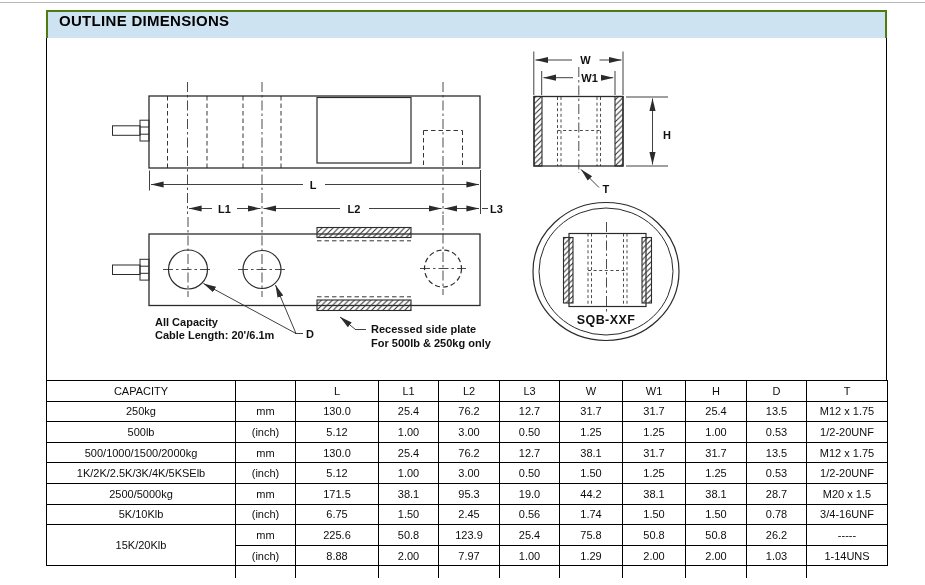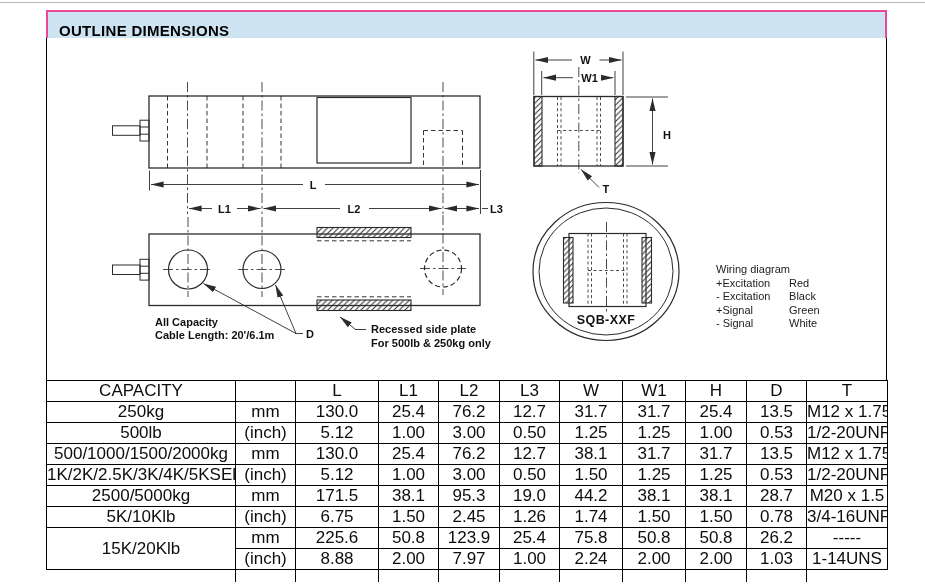--- a/index.html
+++ b/index.html
@@ -1,39 +1,39 @@
 <!DOCTYPE html>
 <html style="--hdr: #cee3f1;"><head>
 <meta charset="utf-8">
 <style>
   html,body{margin:0;padding:0;background:#fff;}
   .page{position:relative;width:925px;height:585px;background:#fff;overflow:hidden;
         font-family:"Liberation Sans",sans-serif;color:#111;}
   .top-rule{position:absolute;left:0;top:2px;width:925px;height:1px;background:#b7b7b7;}
   .titlebar{position:absolute;left:46px;top:10px;width:841px;height:40px;box-sizing:border-box;
-        background:var(--hdr,#cee3f1);border:2px solid #ec4899;display:flex;align-items:center;}
+        background:var(--hdr,#cee3f1);border:2px solid #4d7c0f;display:flex;align-items:flex-start;}
   .titlebar span{font-size:15px;font-weight:bold;letter-spacing:.3px;padding-left:11px;color:#000;}
   .drawbox{position:absolute;left:46px;top:38px;width:841px;height:342px;box-sizing:border-box;
         border-left:1.4px solid #000;border-right:1.4px solid #000;background:#fff;}
   svg.draw{position:absolute;left:0;top:0;pointer-events:none;}
   .ln{stroke:#2b2b2b;stroke-width:1.3;fill:none;}
   .thin{stroke:#2b2b2b;stroke-width:1;fill:none;}
   .thin2{stroke:#2b2b2b;stroke-width:1.2;fill:none;}
   .dim{stroke:#2b2b2b;stroke-width:.9;fill:none;}
   .hid{stroke:#2b2b2b;stroke-width:.95;fill:none;stroke-dasharray:4.5,3;}
   .hid2{stroke:#2b2b2b;stroke-width:.85;fill:none;stroke-dasharray:3,2.6;}
   .cl{stroke:#2b2b2b;stroke-width:.85;fill:none;stroke-dasharray:10,3,2.5,3;}
   .hatch{fill:url(#hatchp);stroke:#2b2b2b;stroke-width:1.1;}
   text.lbl{font:bold 11px "Liberation Sans",sans-serif;fill:#111;}
   text.mid{text-anchor:middle;}
   text.model{font:bold 12.5px "Liberation Sans",sans-serif;fill:#111;text-anchor:middle;letter-spacing:.4px;}
   .wiring{position:absolute;left:716px;top:263px;width:150px;font-size:11px;line-height:13.6px;color:#222;}
   .w-label{display:inline-block;width:70px;}
   table.dim-table{position:absolute;left:46px;top:380px;width:841px;border-collapse:collapse;
-        table-layout:fixed;font-size:17px;color:#0d0d0d;}
+        table-layout:fixed;font-size:11px;color:#0d0d0d;}
   table.dim-table th,table.dim-table td{border:1px solid #000;text-align:center;vertical-align:middle;
         height:19.6px;padding:0;font-weight:normal;white-space:nowrap;overflow:hidden;}
   table.dim-table tr.cut td{border:none;border-left:1px solid #000;height:12px;}
   table.dim-table tr.cut td:first-child{border-left:none;}
 </style>
 </head>
 <body>
 
 <div class="page">
   <div class="top-rule"></div>
@@ -166,39 +166,20 @@
       <line class="hid2" x1="588" y1="233.5" x2="588" y2="306.5"></line>
       <line class="hid2" x1="591.5" y1="233.5" x2="591.5" y2="306.5"></line>
       <line class="hid2" x1="623.5" y1="233.5" x2="623.5" y2="306.5"></line>
       <line class="hid2" x1="627" y1="233.5" x2="627" y2="306.5"></line>
       <line class="hid2" x1="588" y1="270.5" x2="627" y2="270.5"></line>
       <line class="cl" x1="606.5" y1="222" x2="606.5" y2="313"></line>
       <text class="model" x="606" y="323.5">SQB-XXF</text>
     </g>
   </svg>
 
-  <div class="wiring">
-    <div>Wiring diagram</div>
-    <div>
-      <span class="w-label">+Excitation</span>
-      <span>Red</span>
-    </div>
-    <div>
-      <span class="w-label">- Excitation</span>
-      <span>Black</span>
-    </div>
-    <div>
-      <span class="w-label">+Signal</span>
-      <span>Green</span>
-    </div>
-    <div>
-      <span class="w-label">- Signal</span>
-      <span>White</span>
-    </div>
-  </div>
 
   <table class="dim-table">
     <colgroup>
       <col style="width:189px">
         <col style="width:60px">
         <col style="width:83px">
         <col style="width:60px">
       <col style="width:61px">
         <col style="width:60px">
         <col style="width:63px">
@@ -287,21 +268,21 @@
           <td>38.1</td>
           <td>28.7</td>
           <td>M20 x 1.5</td>
         </tr>
         <tr>
           <td rowspan="1">5K/10Klb</td>
           <td>(inch)</td>
           <td>6.75</td>
           <td>1.50</td>
           <td>2.45</td>
-          <td>1.26</td>
+          <td>0.56</td>
           <td>1.74</td>
           <td>1.50</td>
           <td>1.50</td>
           <td>0.78</td>
           <td>3/4-16UNF</td>
         </tr>
         <tr>
           <td rowspan="2">15K/20Klb</td>
           <td>mm</td>
           <td>225.6</td>
@@ -313,21 +294,21 @@
           <td>50.8</td>
           <td>26.2</td>
           <td>-----</td>
         </tr>
         <tr>
           <td>(inch)</td>
           <td>8.88</td>
           <td>2.00</td>
           <td>7.97</td>
           <td>1.00</td>
-          <td>2.24</td>
+          <td>1.29</td>
           <td>2.00</td>
           <td>2.00</td>
           <td>1.03</td>
           <td>1-14UNS</td>
         </tr>
         <tr class="cut">
           <td></td>
           <td></td>
           <td></td>
           <td></td>

